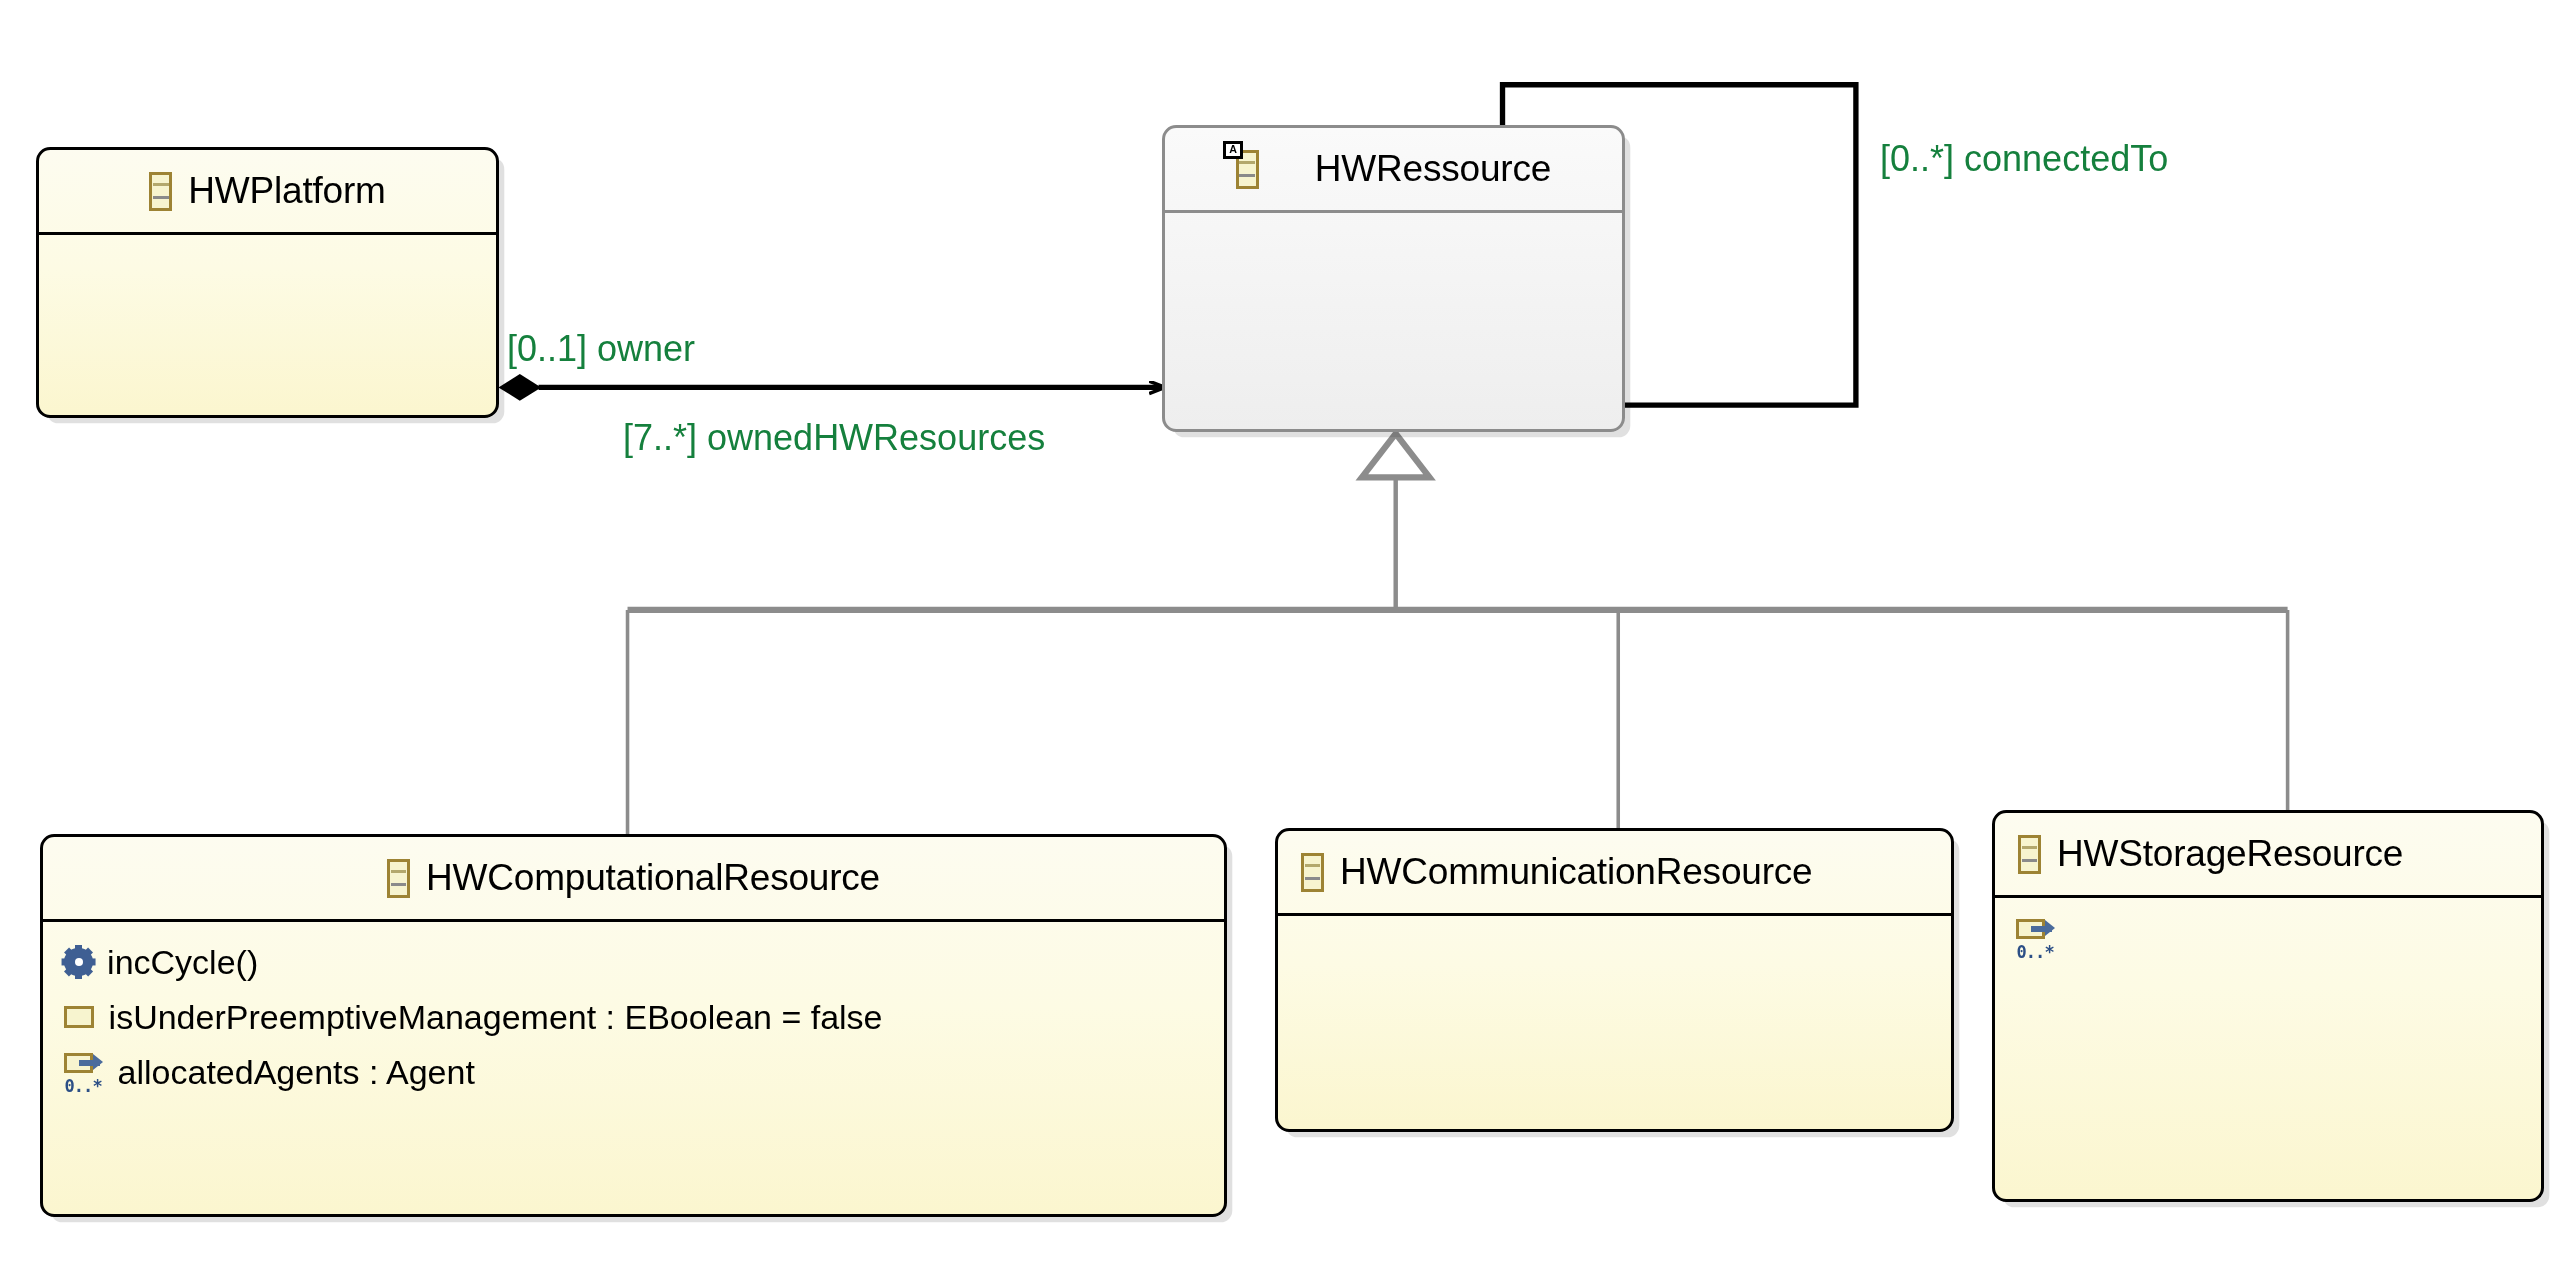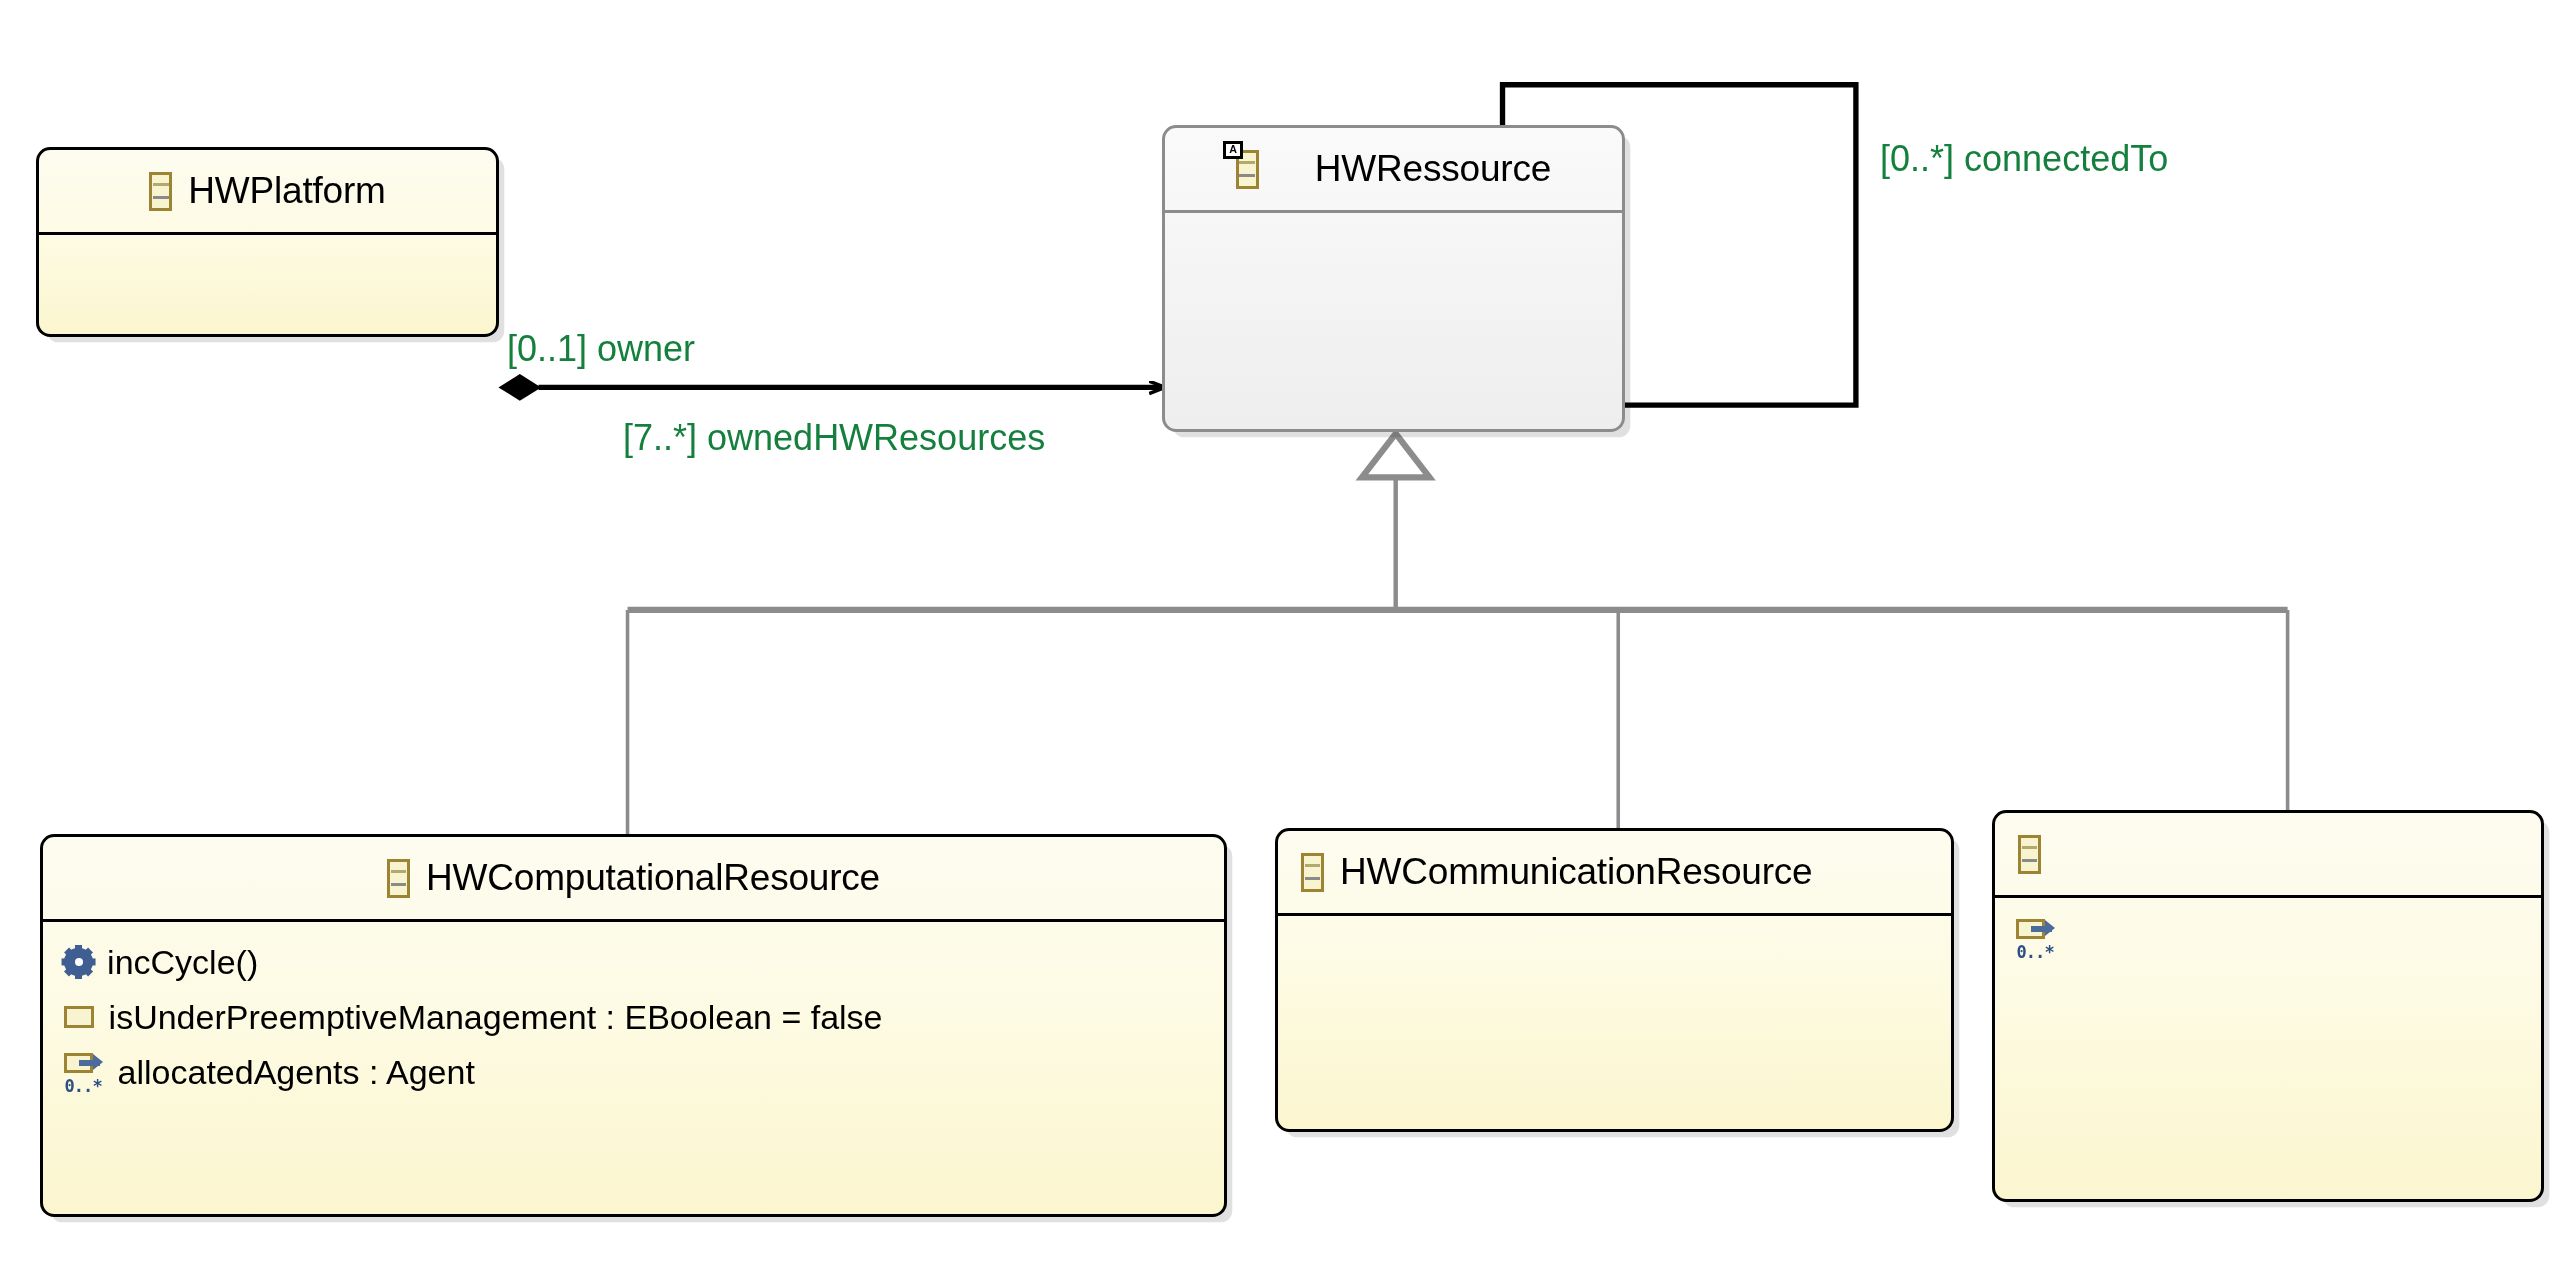--- a/index.html
+++ b/index.html
@@ -242,21 +242,21 @@
       <line x1="705" y1="685" x2="705" y2="937" stroke-width="4"></line>
 
       <line x1="1818" y1="685" x2="1818" y2="930" stroke-width="4"></line>
 
       <line x1="2570" y1="685" x2="2570" y2="910" stroke-width="4"></line>
 
       <polygon points="1568,487 1530,536 1606,536" fill="#ffffff" stroke="#8c8c8c" stroke-width="7"></polygon>
     </g>
   </svg>
 
-  <div class="uml-class" id="box-hwplatform" style="left:36px; top:147px; width:463px; height:190px;">
+  <div class="uml-class" id="box-hwplatform" style="left:36px; top:147px; width:463px; height:271px;">
     <div class="uml-header">
       <span class="ico ico-class">
         <span class="frame"></span>
           <span class="bar1"></span>
           <span class="bar2"></span>
       </span>
       <span class="uml-title">HWPlatform</span>
     </div>
     <div class="uml-body"></div>
   </div>
@@ -322,20 +322,21 @@
     <div class="uml-body"></div>
   </div>
 
   <div class="uml-class" id="box-hwstorageresource" style="left:1992px; top:810px; width:552px; height:392px;">
     <div class="uml-header left">
       <span class="ico ico-class">
         <span class="frame"></span>
           <span class="bar1"></span>
           <span class="bar2"></span>
       </span>
+      <span class="uml-title">HWStorageResource</span>
     </div>
     <div class="uml-body">
       <div class="uml-feature">
         <span class="ico ico-ref">
           <span class="rect"></span>
             <span class="arrow"></span>
             <span class="arrowhead"></span>
           <span class="mult">0..*</span>
         </span>
       </div>

